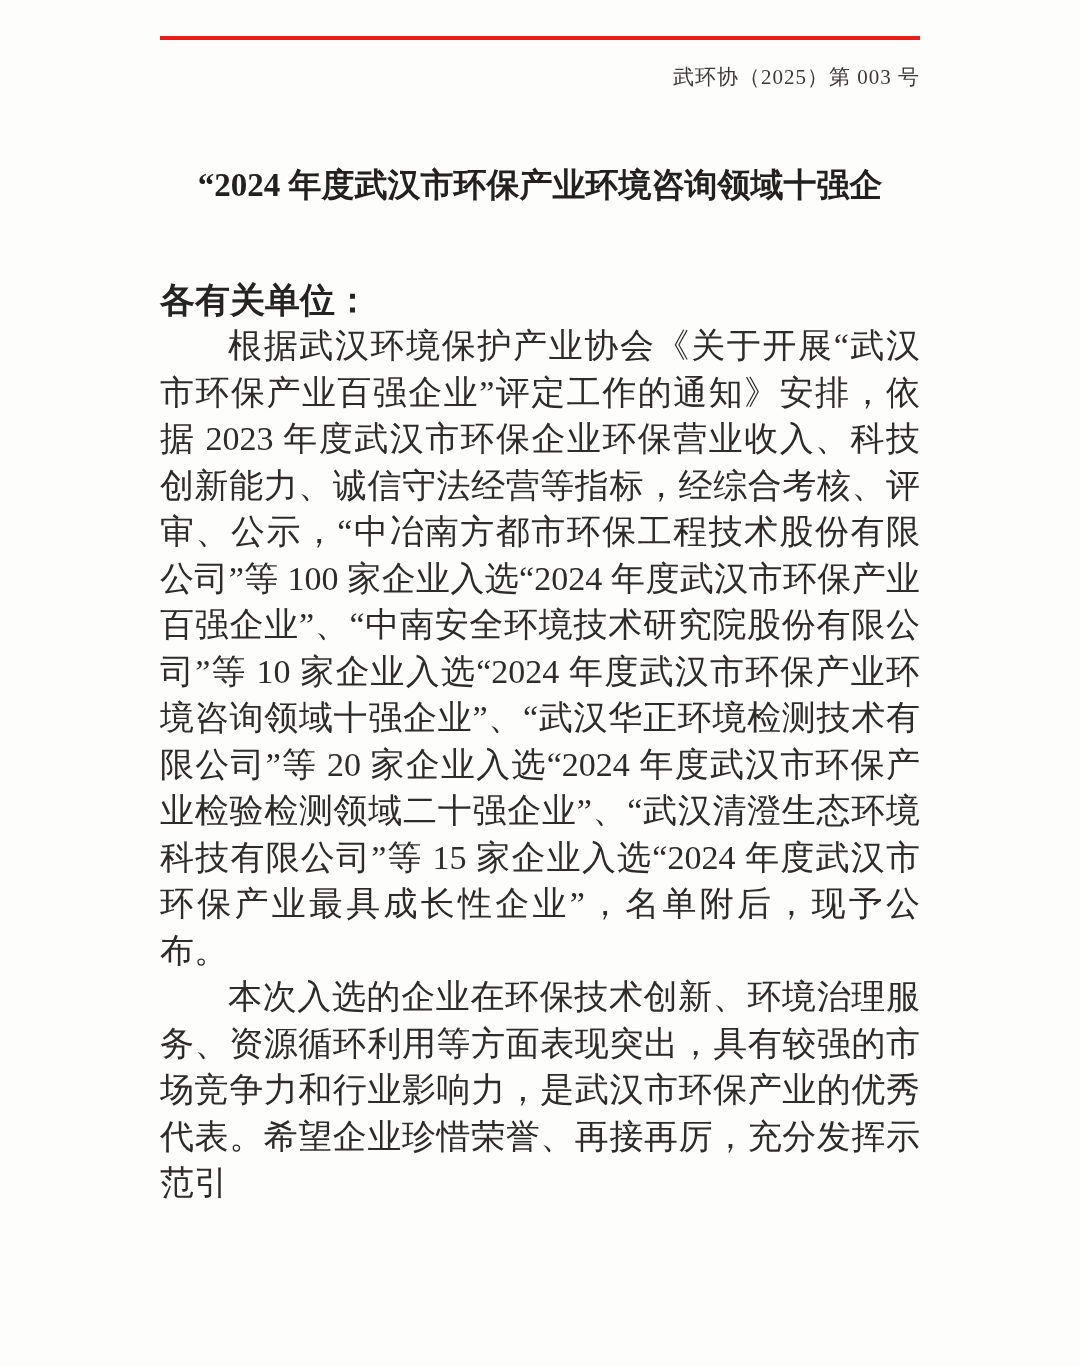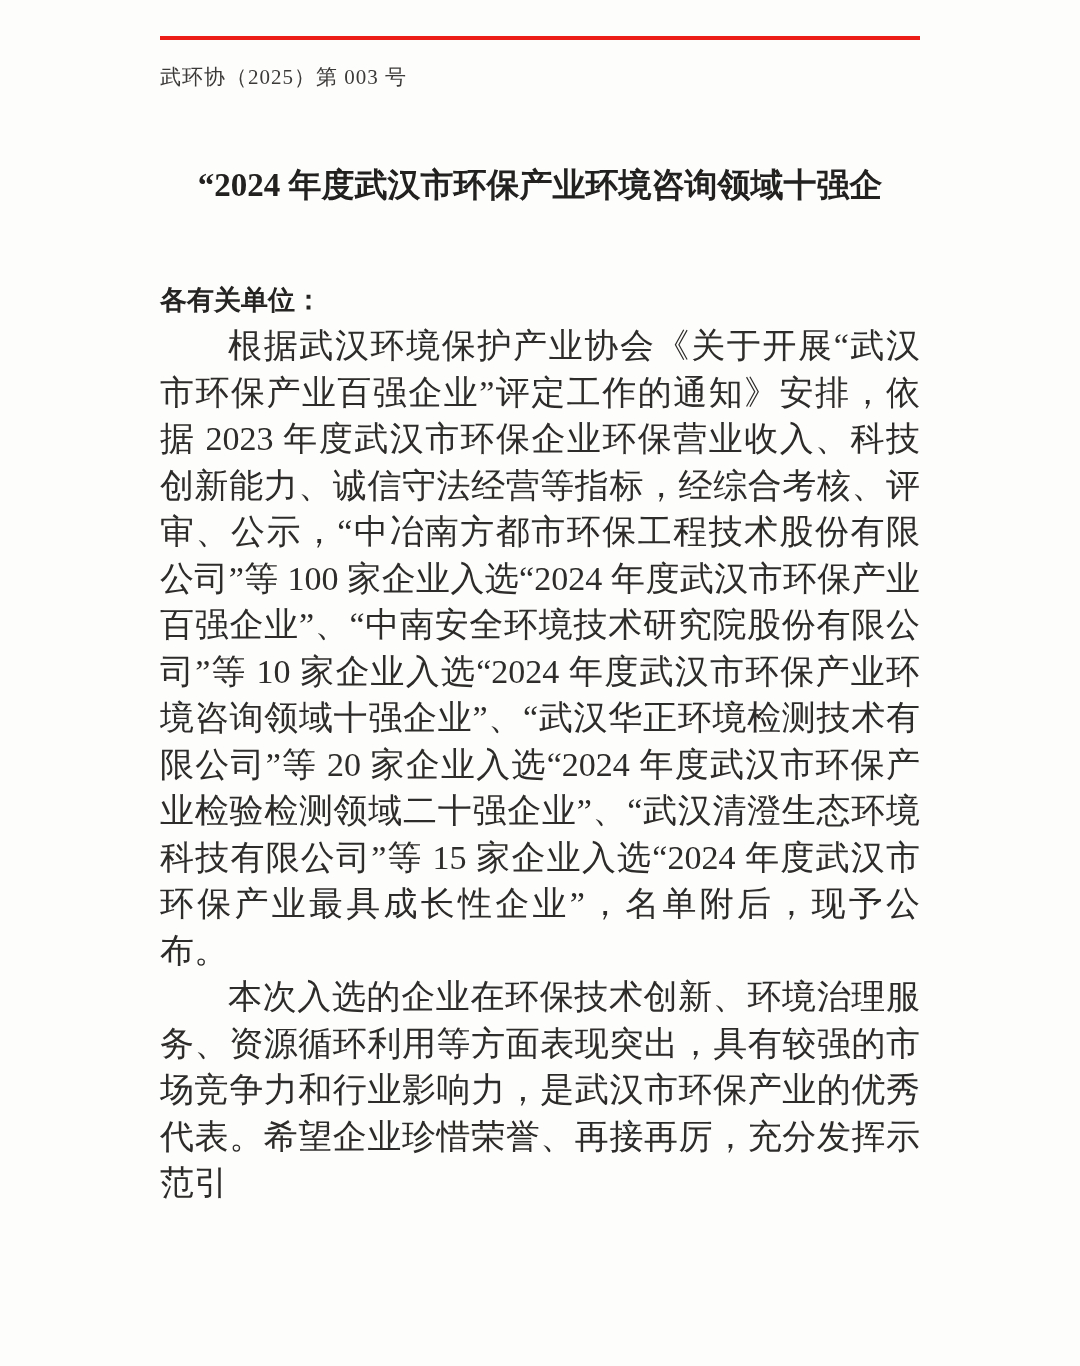--- a/index.html
+++ b/index.html
@@ -35,42 +35,42 @@
   }
   .red-line {
     margin-top: 36px;
     height: 4px;
     background: var(--accent_red, #ec1c16);
   }
   .doc-number {
     margin-top: 22px;
     font-size: 21px;
     line-height: 30px;
-    text-align: left;
+    text-align: right;
     letter-spacing: 1px;
     color: #3c3a38;
   }
   .doc-title {
     margin: 66px 0 0 0;
     font-family: "Liberation Serif", serif;
     font-weight: bold;
     font-size: 33px;
     line-height: 55px;
     text-align: center;
     color: #222120;
   }
   .doc-title .t-line {
     display: block;
     white-space: nowrap;
   }
   .salutation {
     margin: 64px 0 0 0;
     font-family: "Liberation Sans", sans-serif;
     font-weight: 700;
-    font-size: 27px;
+    font-size: 35px;
     line-height: 46px;
     color: #252422;
   }
   .para {
     margin: 0;
     font-size: 34px;
     line-height: 46.5px;
     text-align: justify;
     text-justify: inter-ideograph;
     text-indent: 2em;

